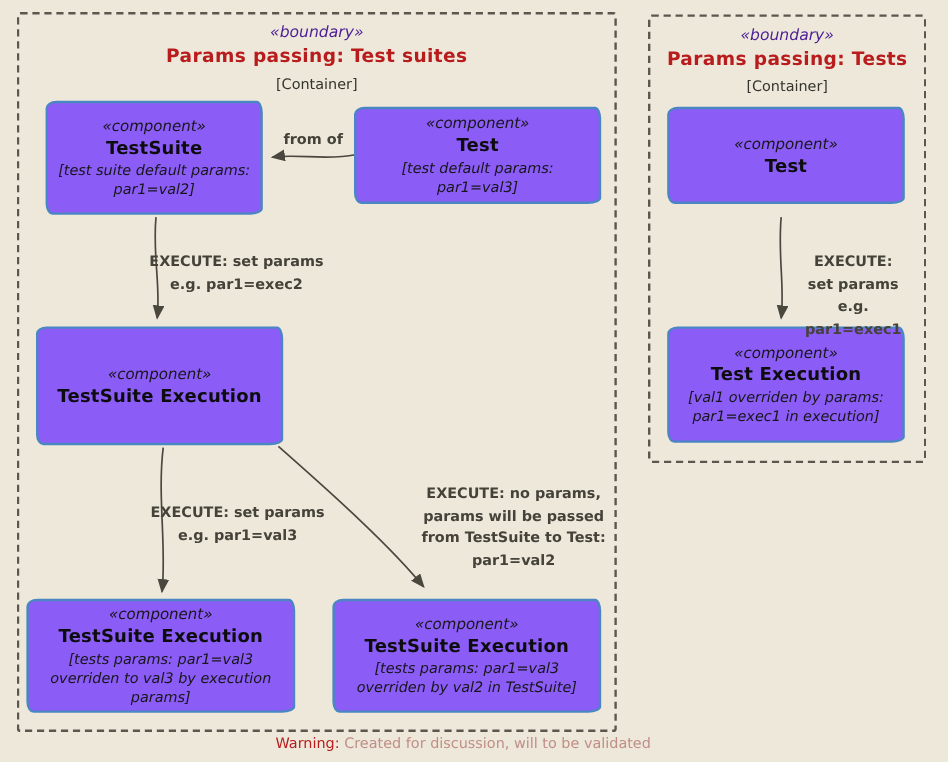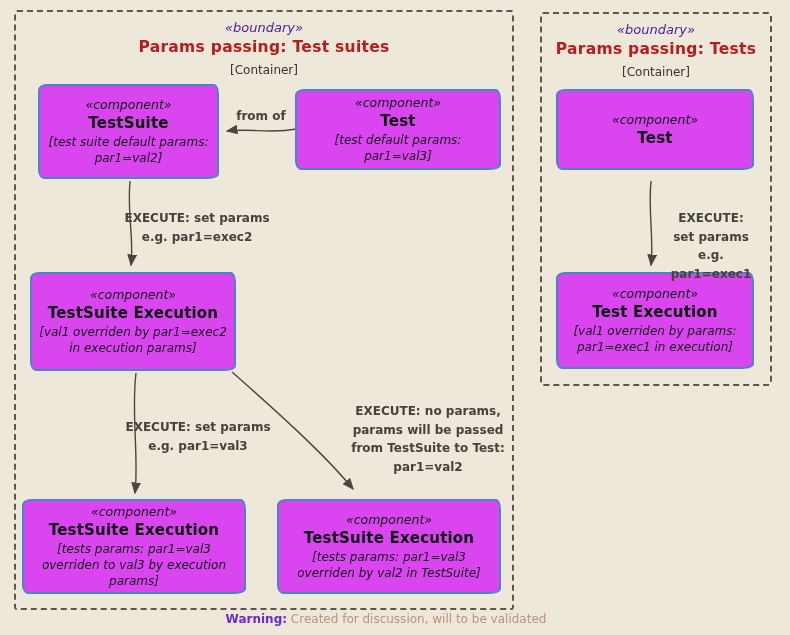--- a/index.html
+++ b/index.html
@@ -17,21 +17,21 @@
     border:2px dashed #5b574e;
     border-radius:3px;
     background:transparent;
   }
   .bheader{ text-align:center; padding-top:8px; }
   .b-stereo{ font-style:italic; font-size:13px; color:#4c1d95; }
   .b-title{ font-weight:bold; font-size:15.5px; margin-top:3px; color:#b91c1c; letter-spacing:.3px;}
   .b-sub{ font-weight:normal; font-size:12px; margin-top:7px; color:#34332d; }
   .comp{
     position:absolute;
-    background:#d946ef;
+    background:#8b5cf6;
     border:2.5px solid #4b86c4;
     border-radius:9px 5px 11px 6px / 6px 10px 5px 9px;
     box-sizing:border-box;
     display:flex;flex-direction:column;justify-content:center;
     text-align:center;
     padding:4px 4px;
   }
   .stereo{ font-style:italic; font-size:12.5px; color:#17161a; }
   .cname{ font-weight:bold; font-size:15px; color:#0d0d10; margin-top:2px; letter-spacing:.2px;}
   .cdesc{ font-style:italic; font-size:12px; color:#17161a; margin-top:2px; line-height:1.35;}
@@ -43,21 +43,21 @@
     text-align:center;
     white-space:pre-line;
     line-height:1.55;
     transform:translateX(-50%);
   }
   .footer{
     position:absolute;
     top:612px; left:386px; transform:translateX(-50%);
     font-size:12px; white-space:nowrap;
   }
-  .footer .warn{ color:#6d28d9; font-weight:bold; }
+  .footer .warn{ color:#b91c1c; font-weight:normal; }
   .footer .warn-rest{ color:#c08e88; }
   svg.wires{ position:absolute; inset:0; pointer-events:none; }
 </style>
 </head>
 <body>
 
 <div class="canvas">
 
   <div class="boundary" style="left:14px;top:10px;width:496px;height:596px;">
     <div class="bheader">
@@ -96,21 +96,20 @@
 
   <div class="comp" style="left:295px;top:89px;width:206px;height:81px;">
     <div class="stereo">«component»</div>
     <div class="cname">Test</div>
     <div class="cdesc">[test default params: par1=val3]</div>
   </div>
 
   <div class="comp" style="left:30px;top:272px;width:206px;height:99px;">
     <div class="stereo">«component»</div>
     <div class="cname">TestSuite Execution</div>
-    <div class="cdesc">[val1 overriden by par1=exec2 in execution params]</div>
   </div>
 
   <div class="comp" style="left:22px;top:499px;width:224px;height:95px;">
     <div class="stereo">«component»</div>
     <div class="cname">TestSuite Execution</div>
     <div class="cdesc">[tests params: par1=val3 overriden to val3 by execution params]</div>
   </div>
 
   <div class="comp" style="left:277px;top:499px;width:224px;height:95px;">
     <div class="stereo">«component»</div>

